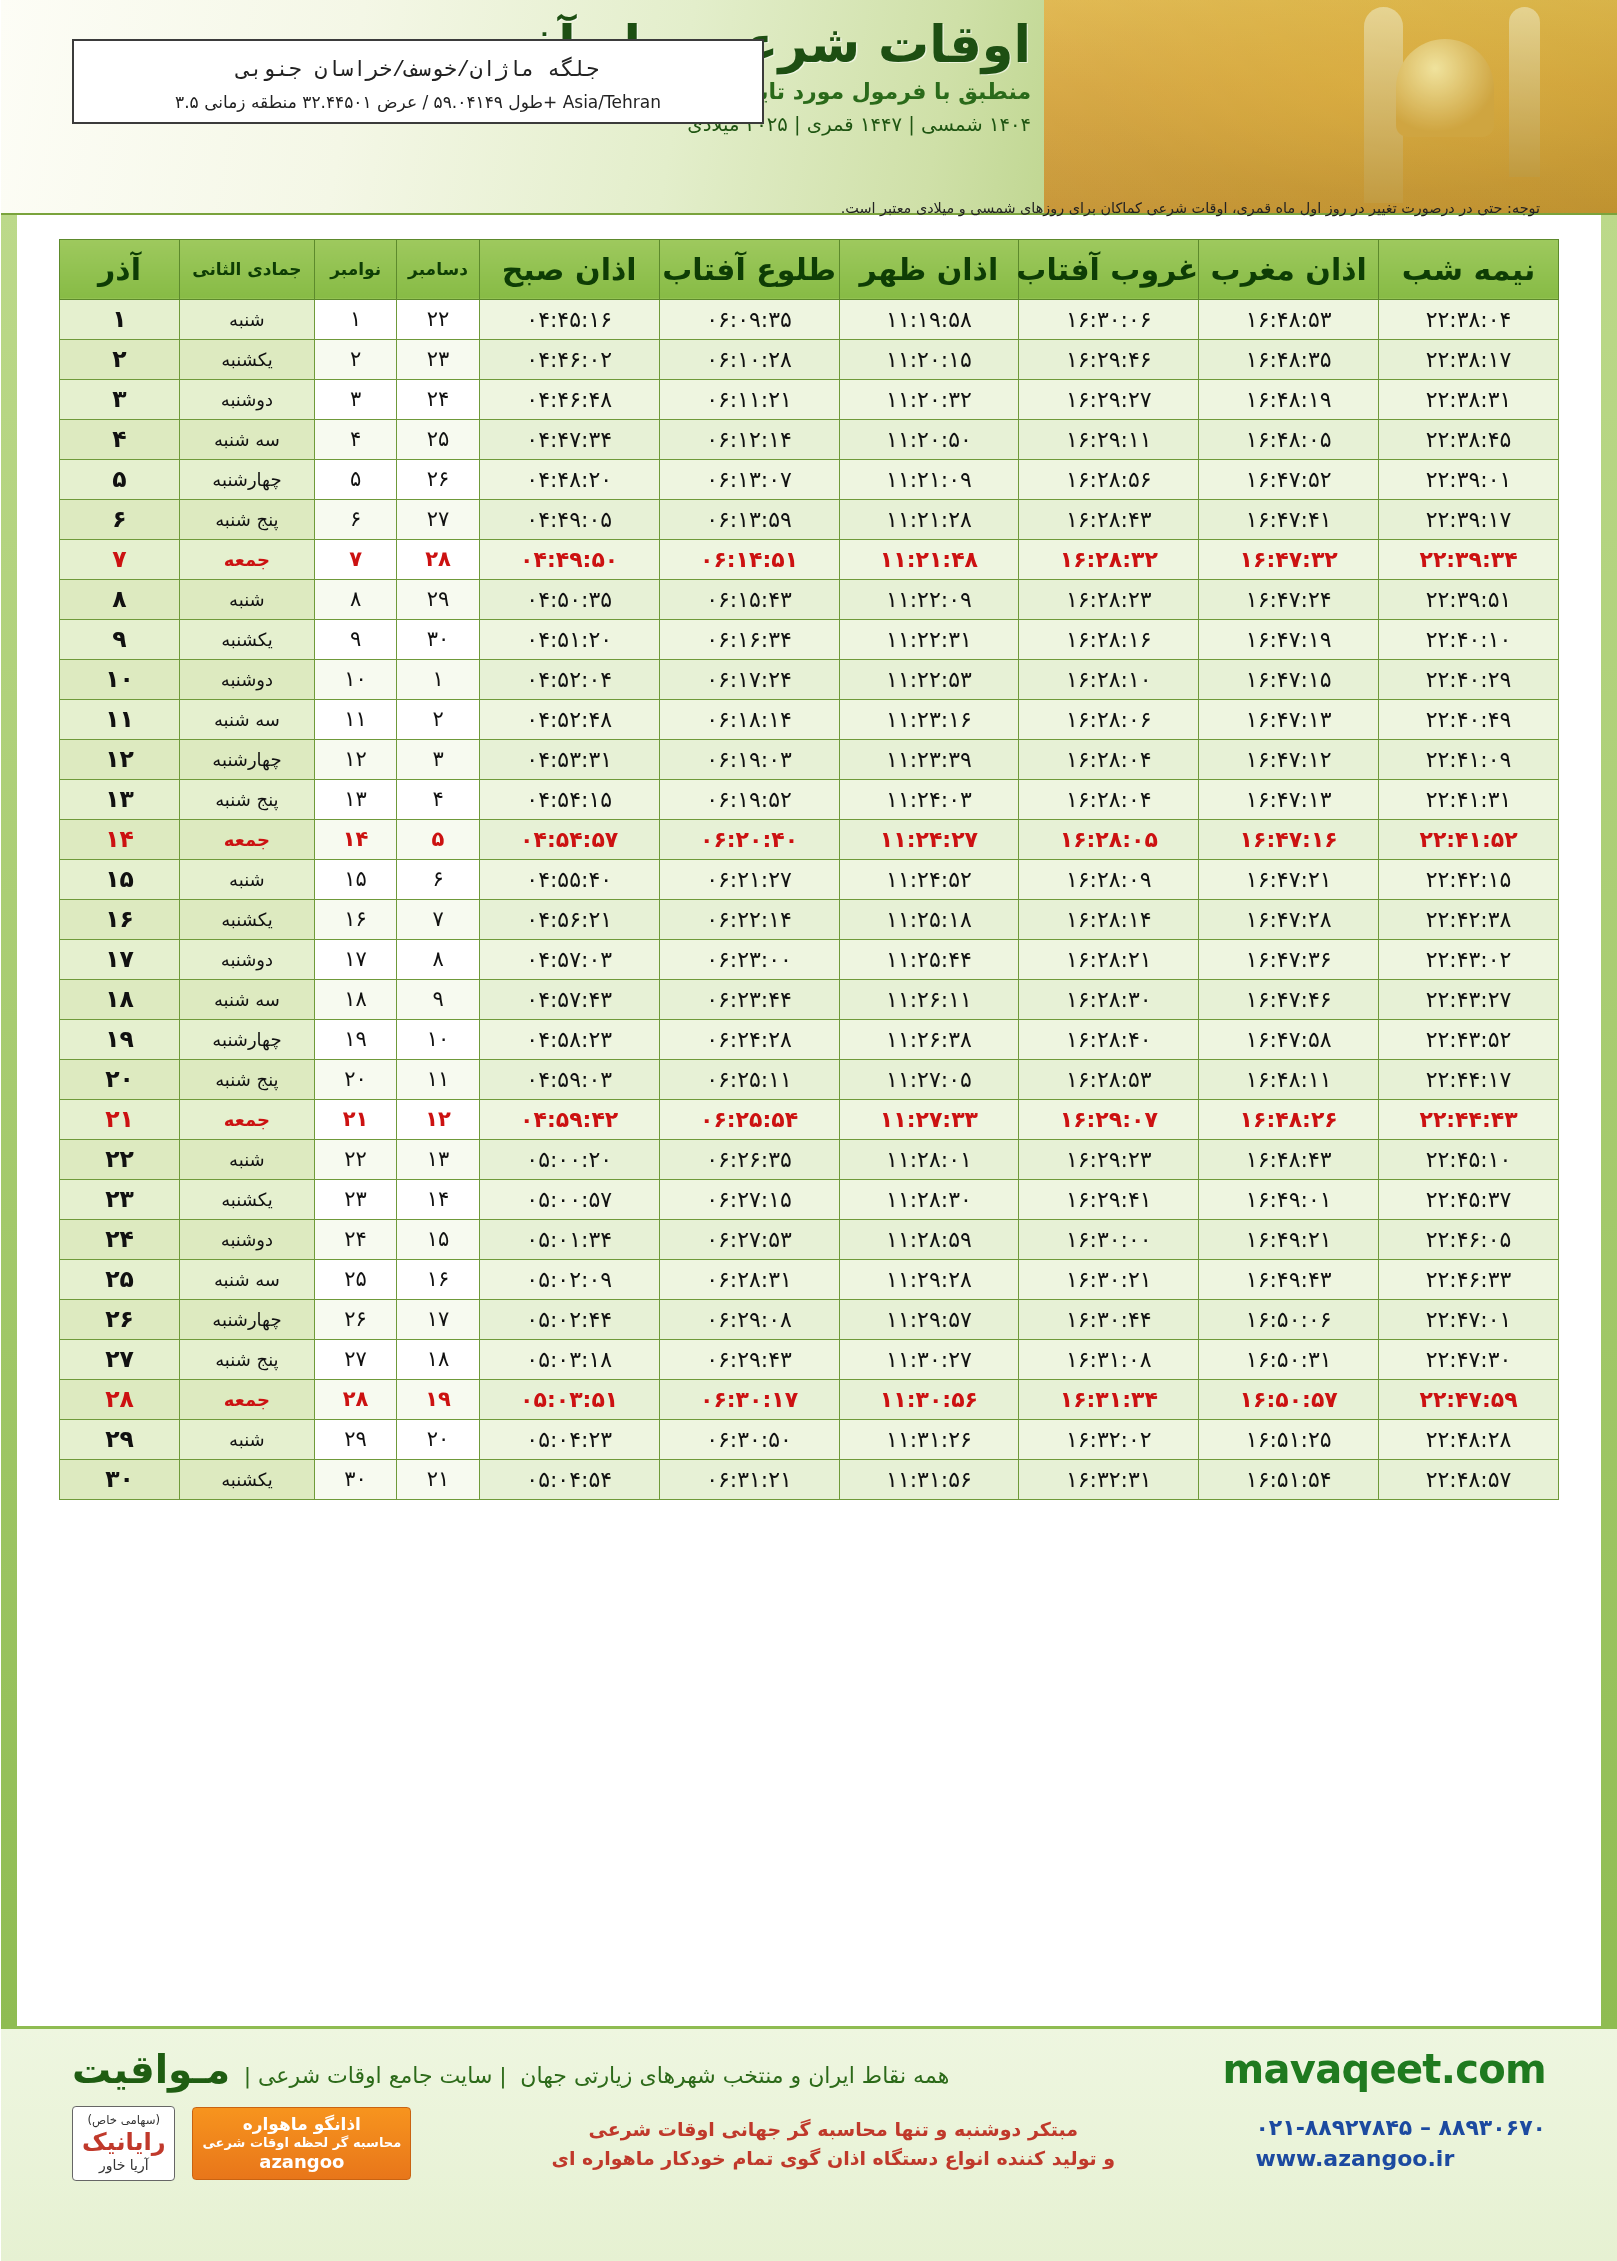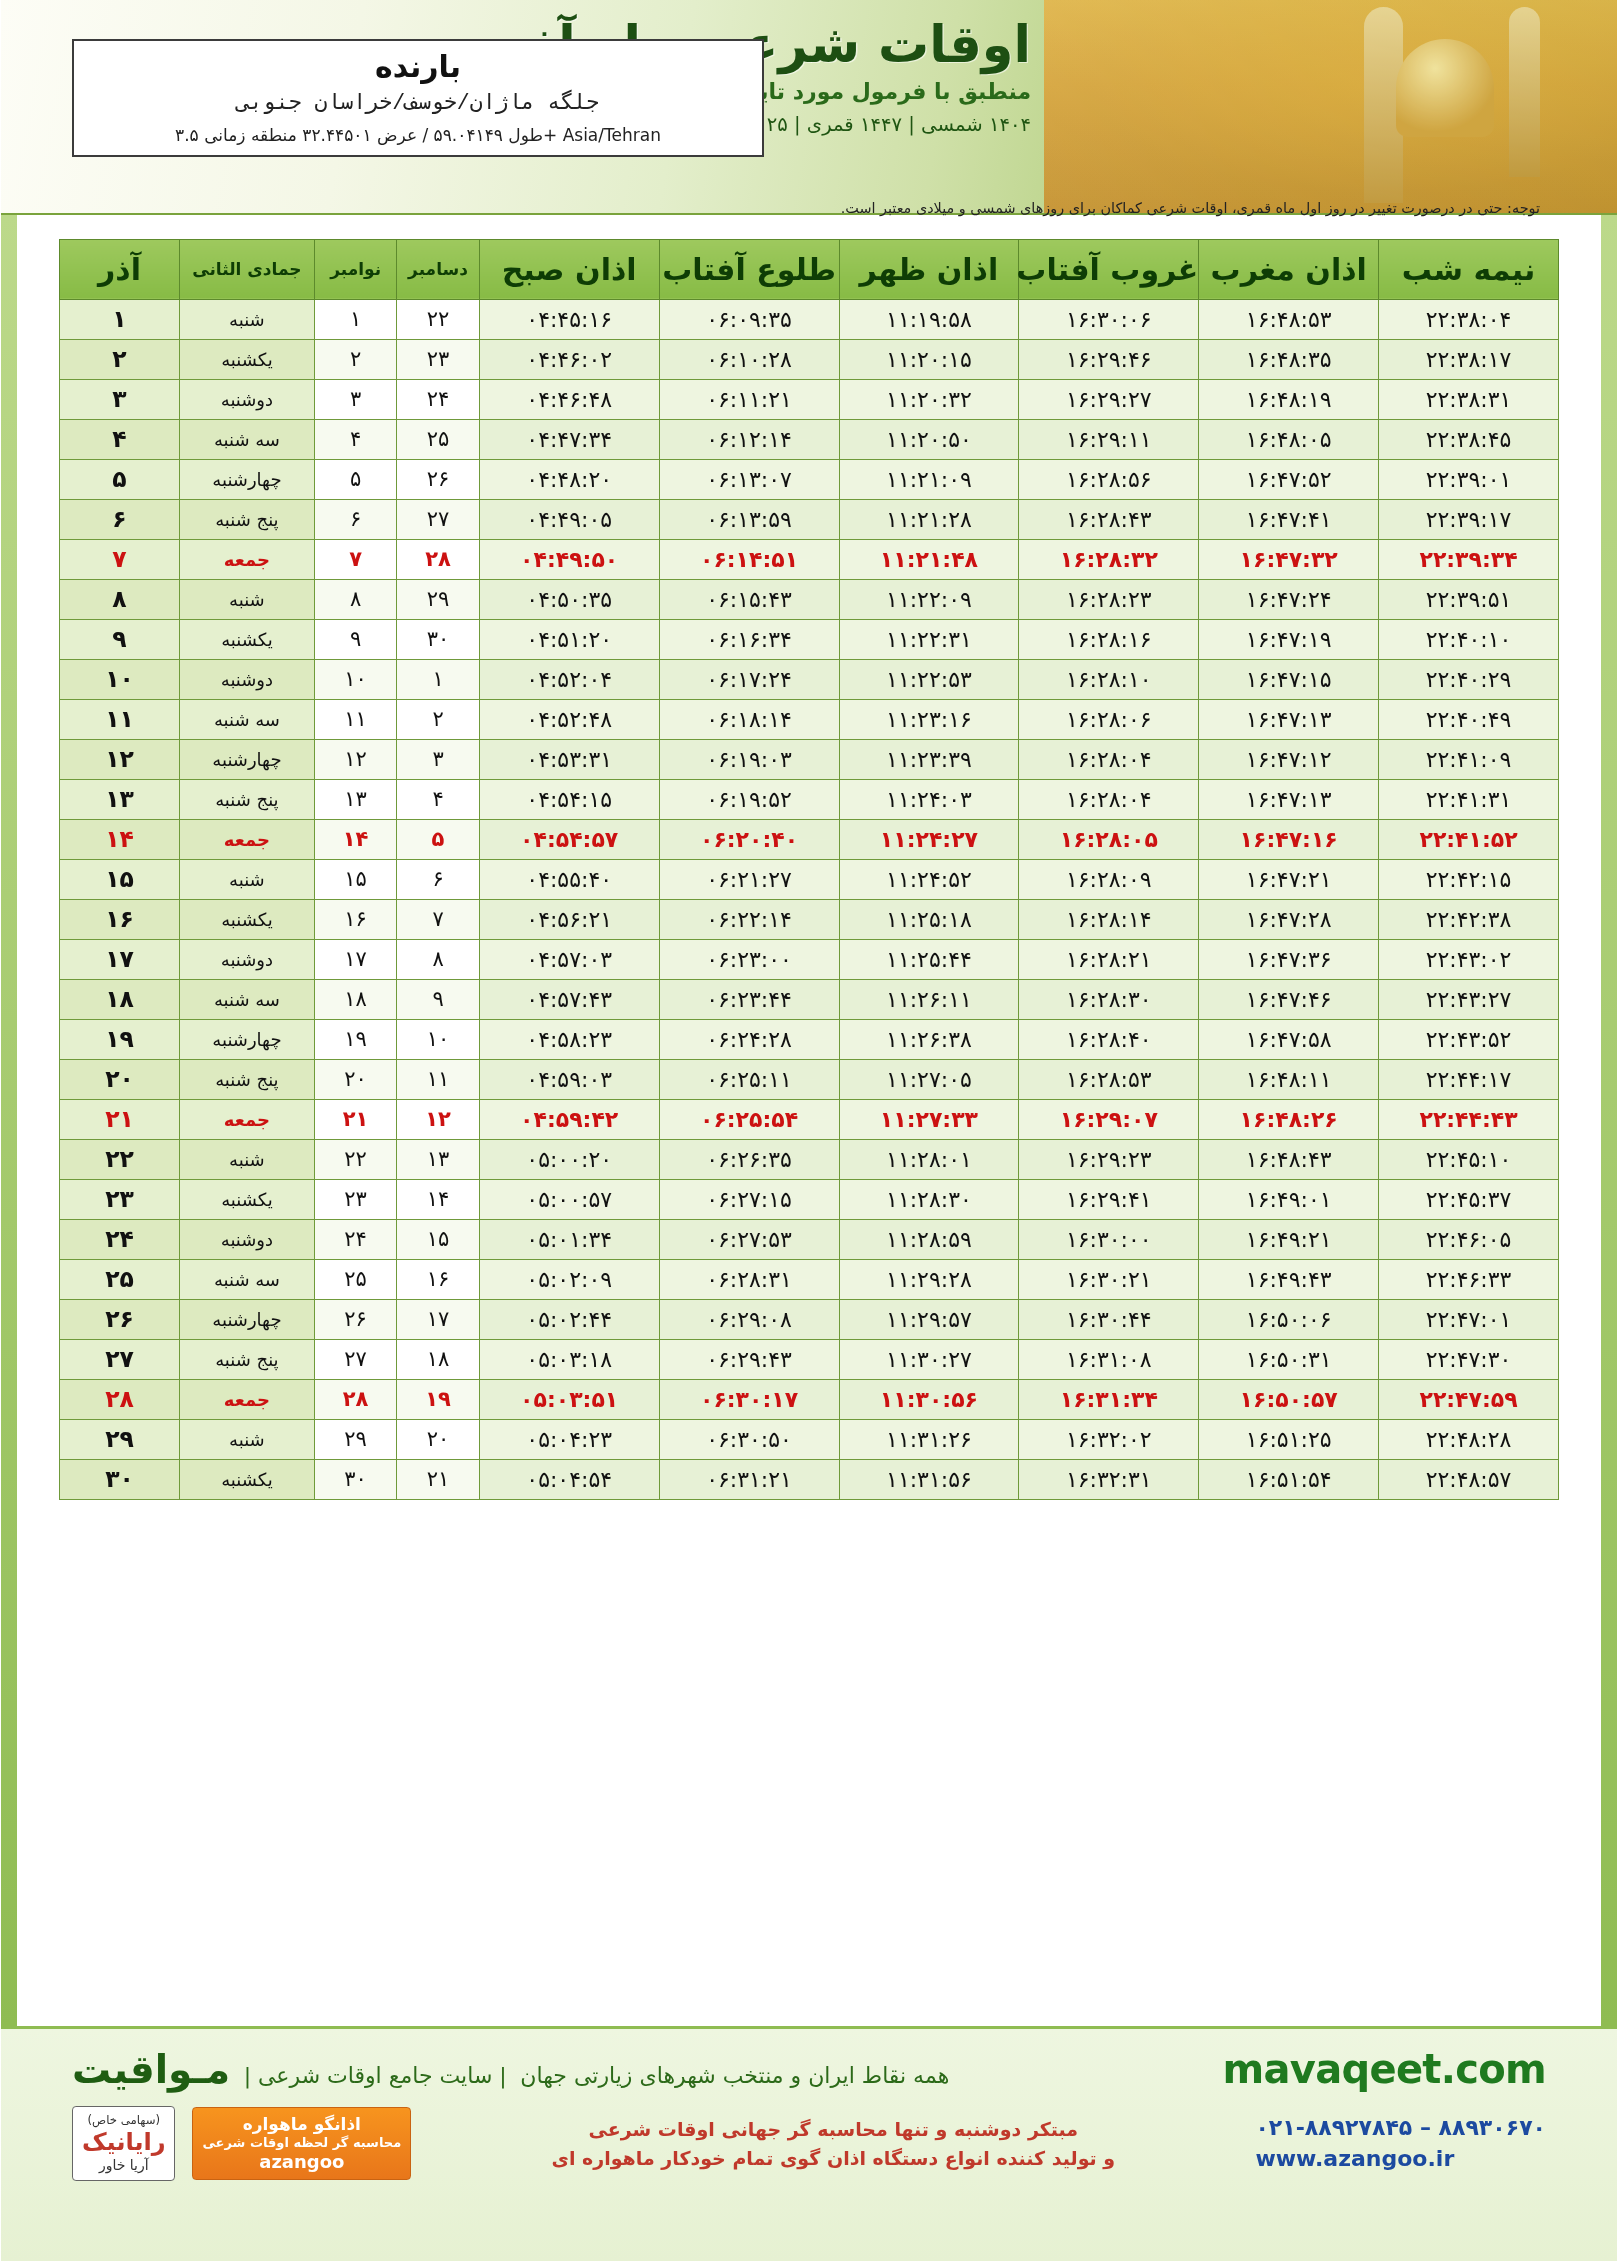--- a/index.html
+++ b/index.html
@@ -144,21 +144,20 @@
     <div class="dome"></div>
   </div>
 
   <div class="header-title-wrap">
     <div class="h-title">اوقات شرعی ماه آذر</div>
     <div class="h-sub">منطبق با فرمول مورد تایید موسسه ژئوفیزیک دانشگاه تهران</div>
     <div class="h-dates">۱۴۰۴ شمسی | ۱۴۴۷ قمری | ۲۰۲۵ میلادی</div>
   </div>
 
   <div class="loc-box">
-    <div class="loc-name">بارنده</div>
     <div class="loc-line2">جلگه   ماژان/خوسف/خراسان جنوبی</div>
     <div class="loc-line3">طول ۵۹.۰۴۱۴۹ / عرض ۳۲.۴۴۵۰۱ منطقه زمانی ۳.۵+ Asia/Tehran</div>
   </div>
 </div>
 
 <div class="note-bar">
   <span>توجه: حتی در درصورت تغییر در روز اول ماه قمری، اوقات شرعی کماکان برای روزهای شمسی و میلادی معتبر است.</span>
 </div>
 
 <div class="side-strip"></div>

